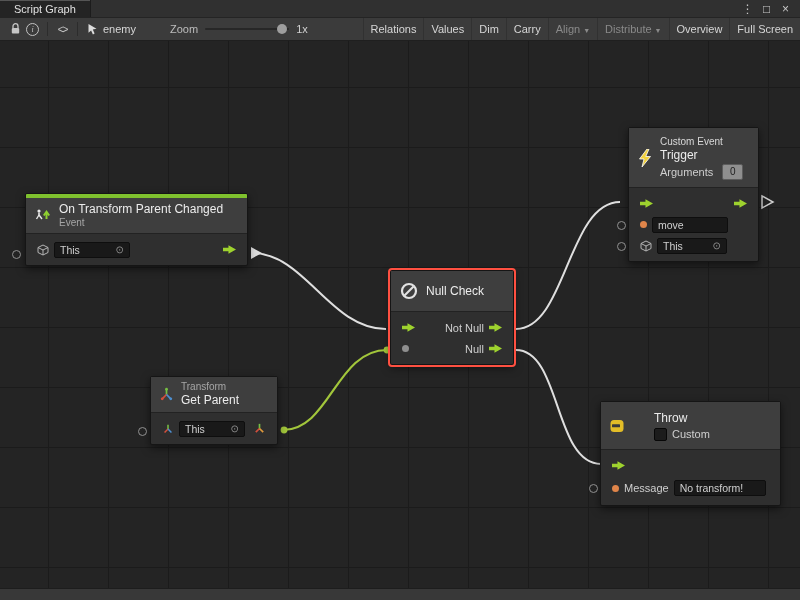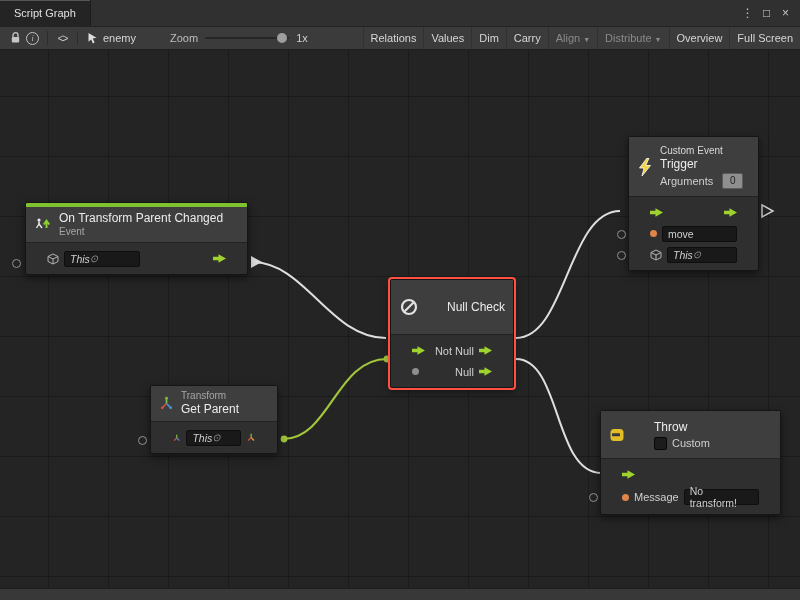--- a/index.html
+++ b/index.html
@@ -1,21 +1,21 @@
 <!DOCTYPE html>
 <html><head>
 <meta charset="utf-8">
 <style>
   html,body{margin:0;padding:0;}
   body{width:800px;height:600px;overflow:hidden;background:#232323;
        font-family:"Liberation Sans",sans-serif;}
   .window{width:800px;height:600px;display:flex;flex-direction:column;}
 
   
-  .tabbar{height:27px;background:#303030;display:flex;align-items:stretch;
+  .tabbar{height:18px;background:#303030;display:flex;align-items:stretch;
           border-bottom:1px solid #242424;box-sizing:border-box;}
   .tab{background:#242424;padding:0 14px;display:flex;align-items:center;
        font-size:11px;color:#e0e0e0;border-right:1px solid #1c1c1c;position:relative;}
   .tab::before{content:"";position:absolute;top:0;left:0;right:0;height:1px;background:#555;}
   .win-controls{margin-left:auto;display:flex;align-items:center;padding-right:5px;color:#c6c6c6;}
   .win-btn{width:19px;text-align:center;font-size:12px;cursor:default;}
 
   
   .toolbar{height:23px;background:#3b3b3b;display:flex;align-items:center;
            font-size:11px;color:#d4d4d4;border-bottom:1px solid #1f1f1f;
@@ -51,28 +51,28 @@
   
   .node{position:absolute;background:#2f2f2f;border:1px solid #151515;border-radius:2px;
         box-shadow:0 3px 9px rgba(0,0,0,.5);font-size:11px;color:#d8d8d8;box-sizing:border-box;}
   .node.selected{outline:2px solid #ff5041;}
   .event-strip{height:4px;background:#7fc12e;border-radius:1px 1px 0 0;}
   .node-header{background:#3e3e3e;display:flex;align-items:center;gap:7px;
                padding:4px 8px;border-bottom:1px solid #222;}
   .titles{display:flex;flex-direction:column;justify-content:center;}
   .ntitle{font-size:12px;color:#ececec;line-height:15px;white-space:nowrap;}
   .ncat{font-size:10px;color:#a6a6a6;line-height:12px;white-space:nowrap;}
-  .node-body{padding:5px 21px;}
+  .node-body{padding:5px 11px;}
   .row{display:flex;align-items:center;gap:5px;height:21px;}
   .row.tall{height:24px;}
   .plabel{color:#cfcfcf;font-size:11px;white-space:nowrap;}
   .field{background:#191919;border:1px solid #0e0e0e;height:16px;border-radius:2px;
          display:flex;align-items:center;padding:0 5px;font-size:10.5px;color:#cfcfcf;
          box-sizing:border-box;}
-  .dropdown{justify-content:flex-start;font-style:italic;}
+  .dropdown{justify-content:space-between;}
   .target{color:#8f8f8f;font-size:10px;line-height:1;}
   .garrow{width:13px;height:10px;background:#9ed22e;flex:none;
           clip-path:polygon(0 32%,42% 32%,42% 8%,100% 50%,42% 92%,42% 68%,0 68%);}
   .dot{width:7px;height:7px;border-radius:50%;flex:none;}
   .dot.orange{background:#e0854a;}
   .dot.gray{background:#8f8f8f;}
   .pcircle{position:absolute;width:7px;height:7px;border:1px solid #909090;
            border-radius:50%;background:transparent;}
   .checkbox{width:11px;height:11px;background:#1c1c1c;border:1px solid #070707;
             border-radius:2px;flex:none;}
@@ -198,21 +198,21 @@
             <span>This</span>
             <span class="target">⊙</span>
           </span>
           <span class="garrow ml-auto"></span>
         </div>
       </div>
       <span class="pcircle" style="left:-14px;top:56px;"></span>
     </div>
 
     <div class="node selected" style="left:390px;top:229px;width:124px;">
-      <div class="node-header" style="padding:17px 8px;justify-content:space-between;">
+      <div class="node-header" style="padding:10px 8px;">
         <svg width="20" height="20" viewBox="0 0 20 20">
             <circle cx="10" cy="10" r="7" fill="none" stroke="#e2e2e2" stroke-width="2.2"></circle>
             <path d="M5.5 14.5 L14.5 5.5" stroke="#e2e2e2" stroke-width="2.2"></path>
           </svg>
         <span class="ntitle">Null Check</span>
       </div>
       <div class="node-body">
         <div class="row">
           <span class="garrow"></span>
           <span class="plabel ml-auto">Not Null</span>

